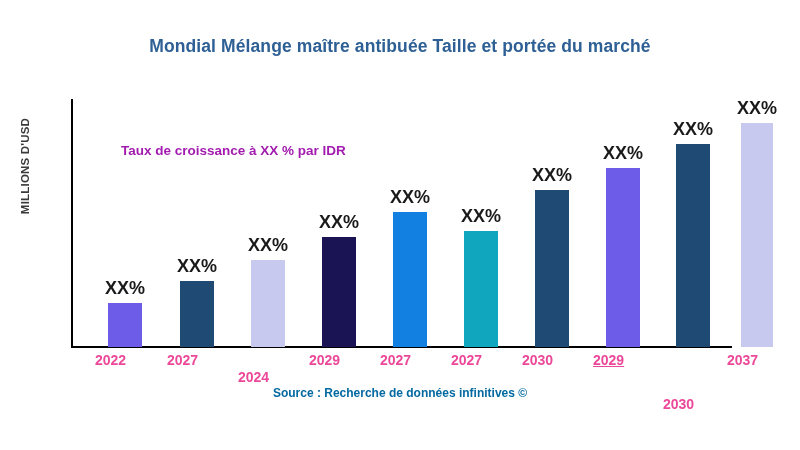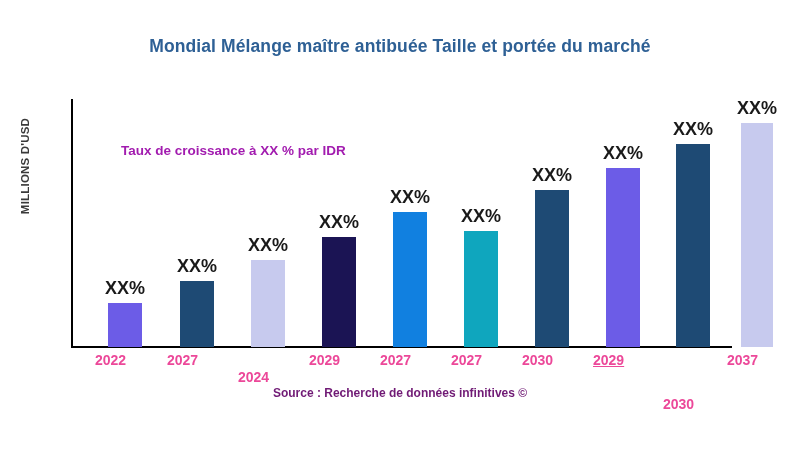--- a/index.html
+++ b/index.html
@@ -104,21 +104,21 @@
     white-space: nowrap;
   }
   #source-note {
     position: absolute;
     left: 0;
     top: 386px;
     width: 800px;
     text-align: center;
     font-size: 12px;
     font-weight: bold;
-    color: #701a75;
+    color: #0369a1;
   }
 </style>
 </head>
 <body>
 
 <div id="chart-root">
 
   <div id="chart-title">Mondial Mélange maître antibuée Taille et portée du marché</div>
 
   <div id="y-axis-label">MILLIONS D'USD</div>

